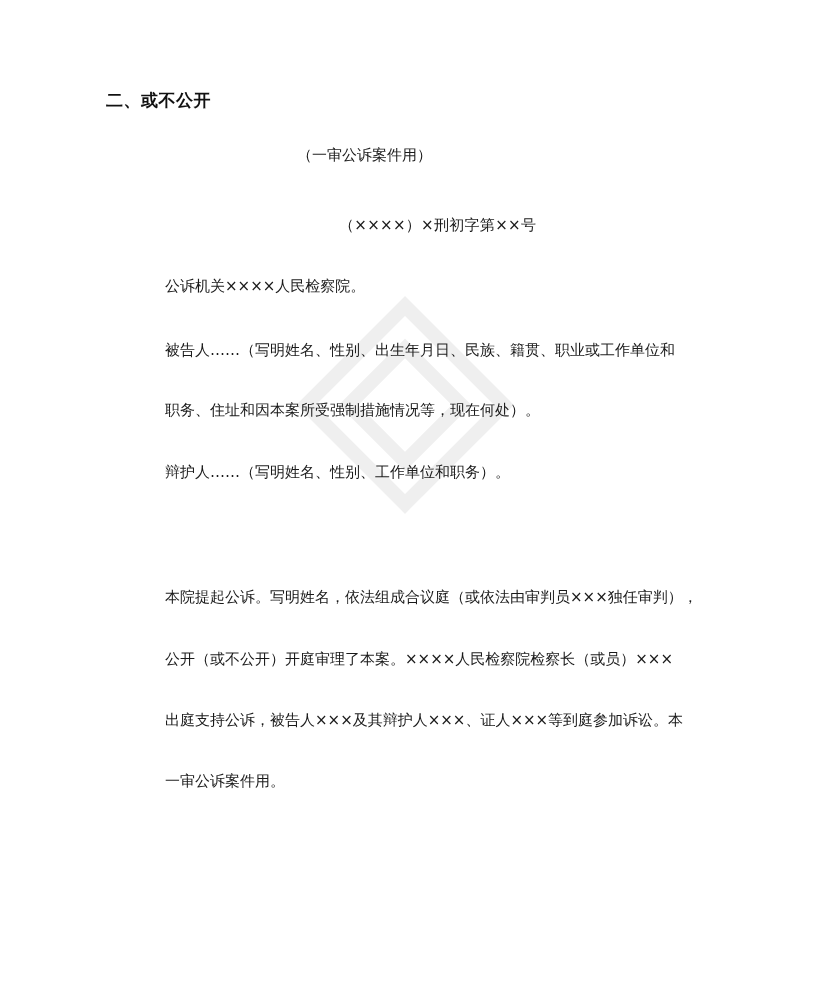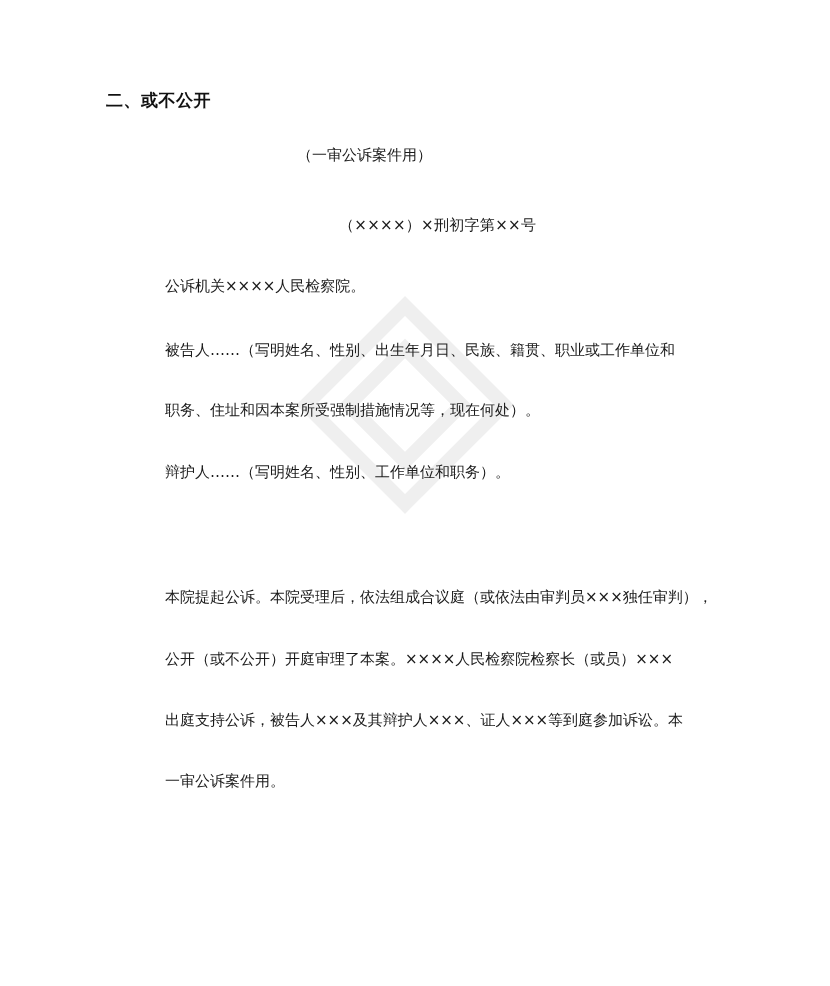--- a/index.html
+++ b/index.html
@@ -71,18 +71,18 @@
   <div class="heading">二、或不公开</div>
 
   <div class="center-line subtitle">（一审公诉案件用）</div>
 
   <div class="center-line case-number">（××××）×刑初字第××号</div>
 
   <div class="para-line" style="top:277px">公诉机关××××人民检察院。</div>
   <div class="para-line" style="top:341px">被告人……（写明姓名、性别、出生年月日、民族、籍贯、职业或工作单位和</div>
   <div class="para-line" style="top:401px">职务、住址和因本案所受强制措施情况等，现在何处）。</div>
   <div class="para-line" style="top:463px">辩护人……（写明姓名、性别、工作单位和职务）。</div>
-  <div class="para-line" style="top:588px">本院提起公诉。本院受理后，依法组成合议庭（或依法由审判员×××独任审判），</div>
+  <div class="para-line" style="top:588px">本院提起公诉。写明姓名，依法组成合议庭（或依法由审判员×××独任审判），</div>
   <div class="para-line" style="top:650px">公开（或不公开）开庭审理了本案。××××人民检察院检察长（或员）×××</div>
   <div class="para-line" style="top:711px">出庭支持公诉，被告人×××及其辩护人×××、证人×××等到庭参加诉讼。本</div>
   <div class="para-line" style="top:772px">一审公诉案件用。</div>
 
 </div>
 
 </body></html>

